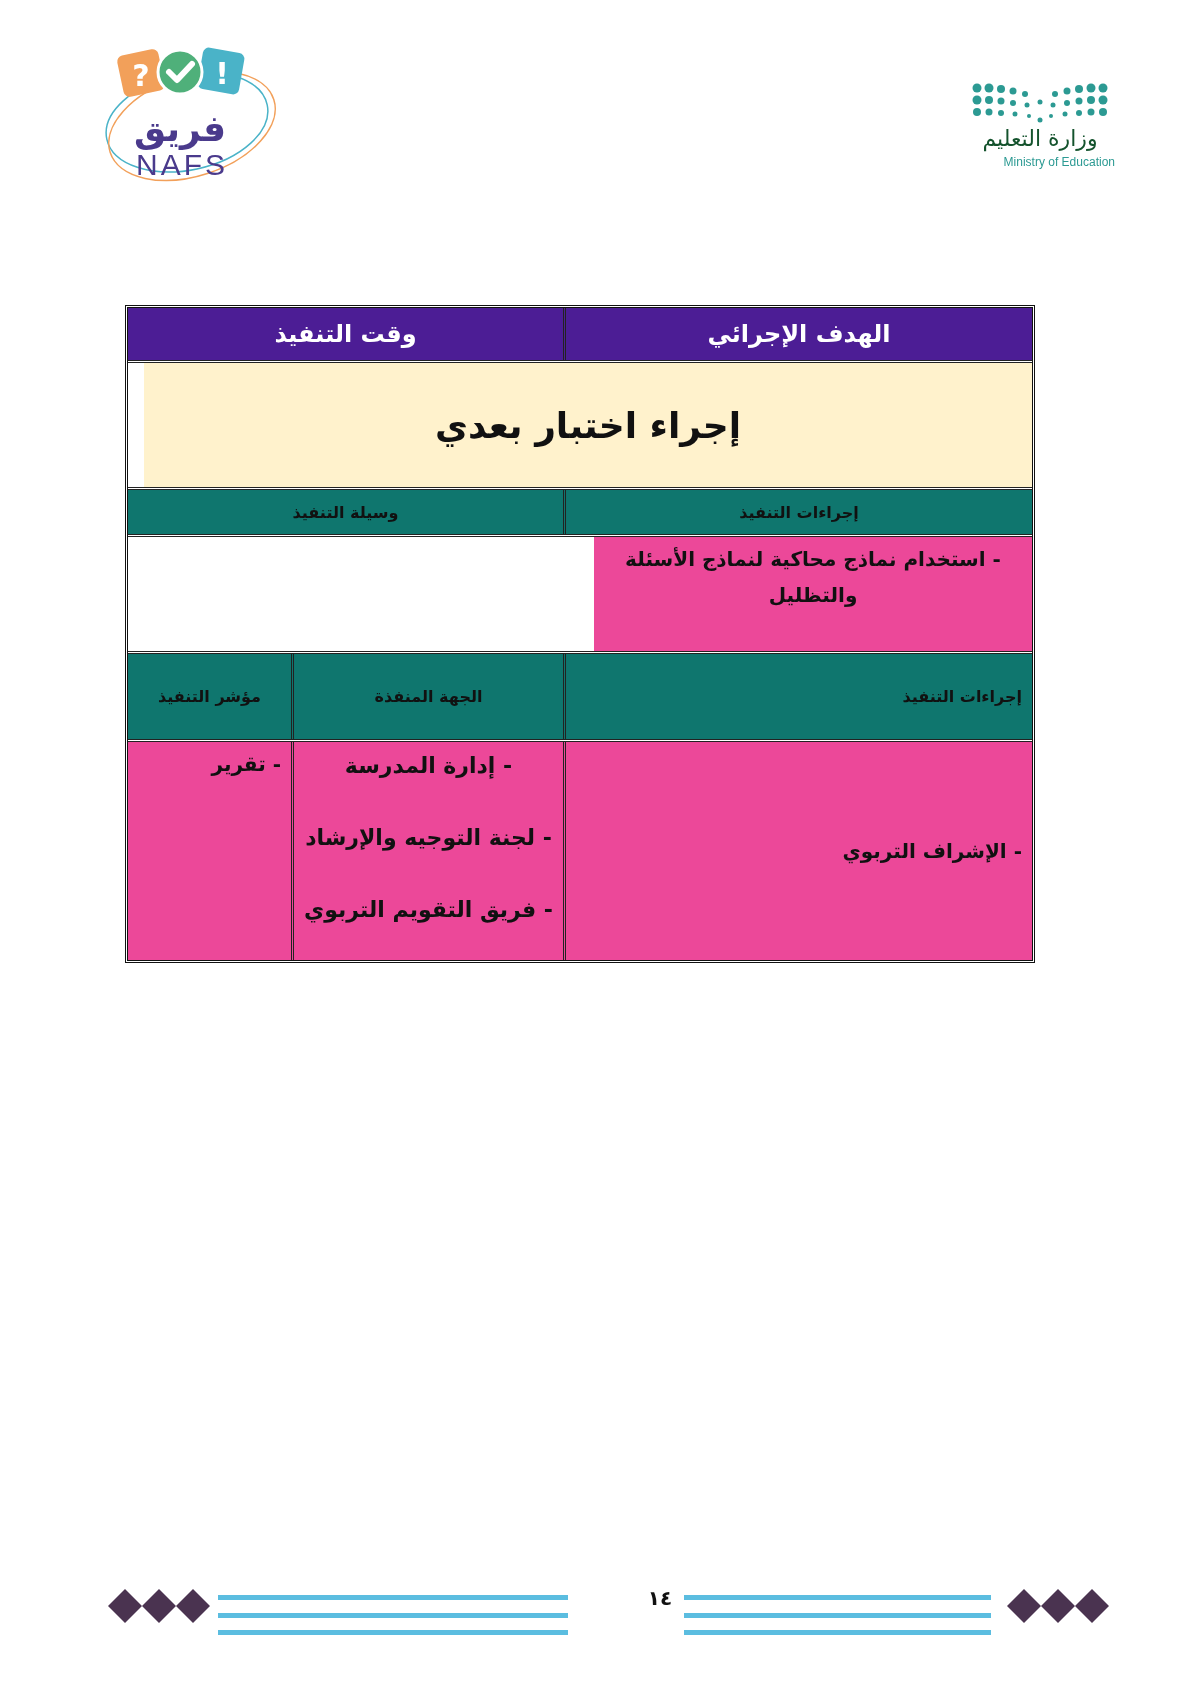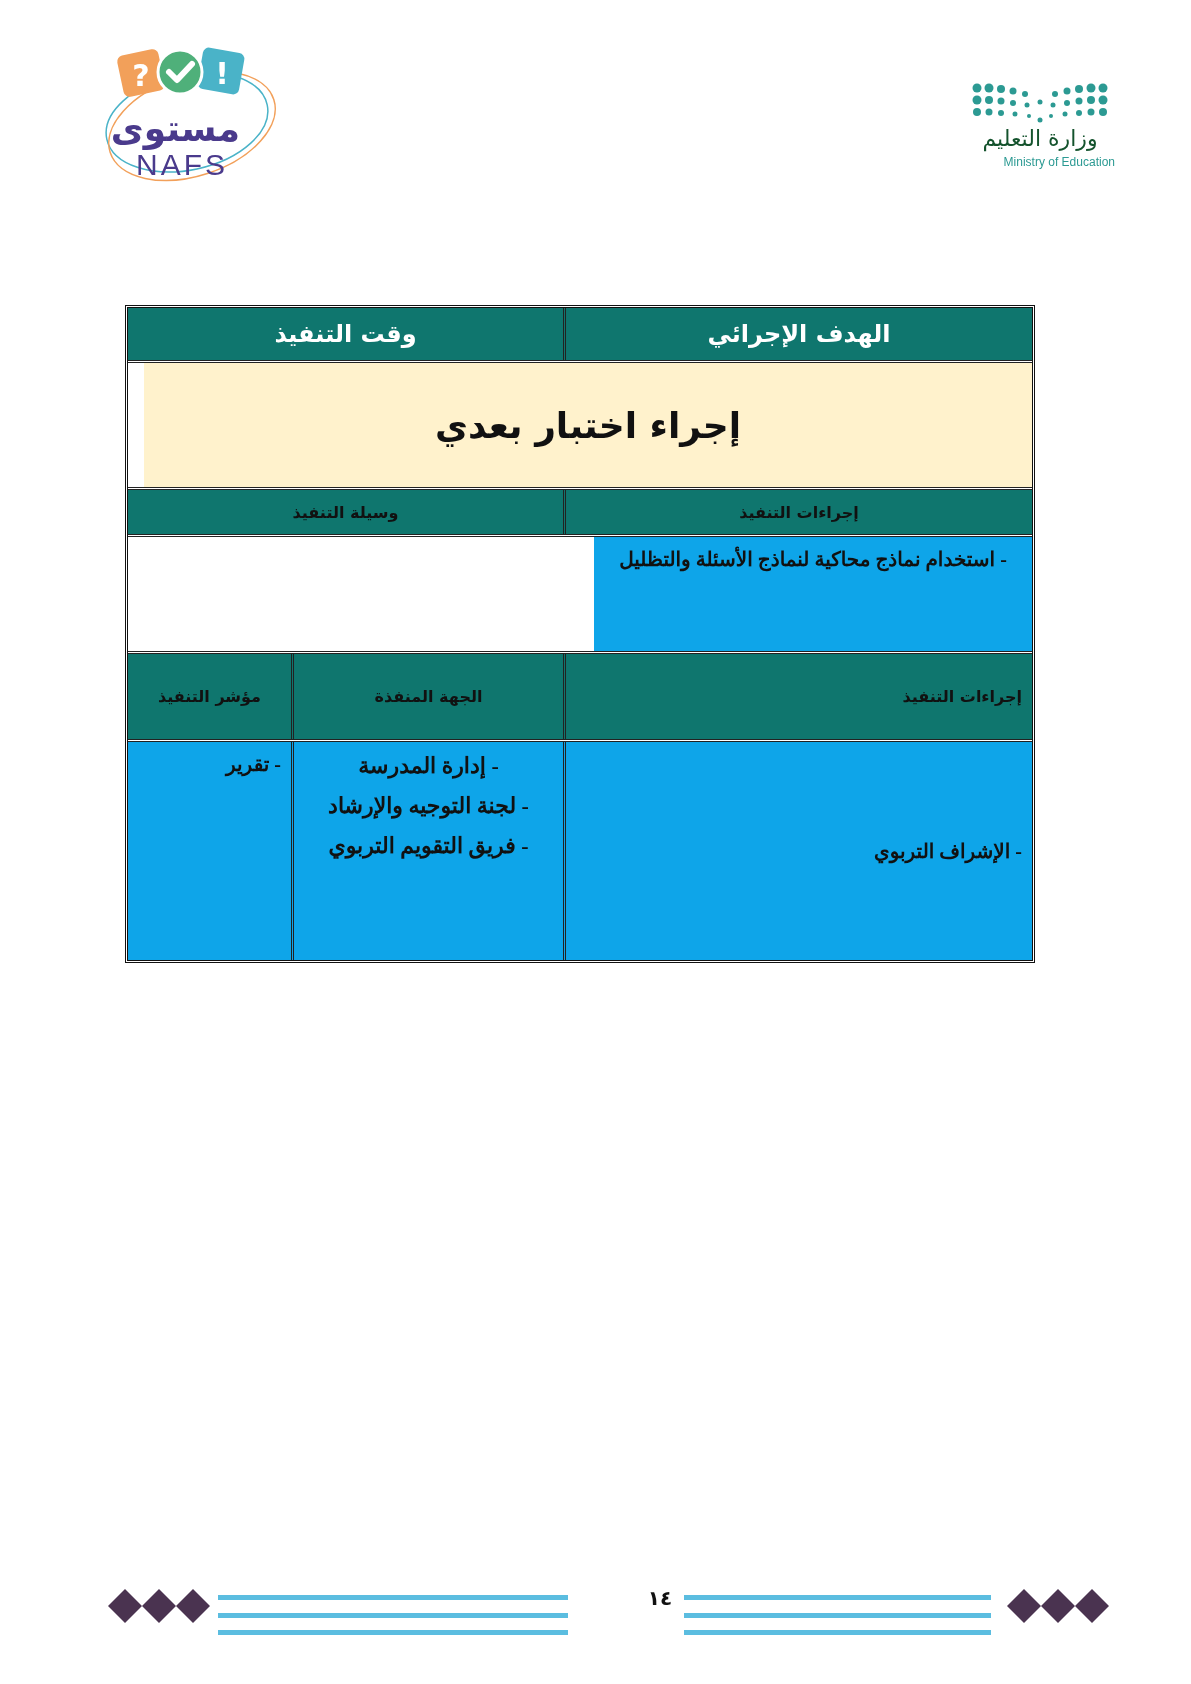--- a/index.html
+++ b/index.html
@@ -12,24 +12,24 @@
   .moe-en { position:absolute; left:0; top:75px; width:150px; text-align:right; font-size:12px; color:#2c9a93; font-family:"Liberation Sans", sans-serif; }
   .nafs-ar { position:absolute; left:28px; top:68px; width:120px; text-align:center; font-size:36px; font-weight:bold; color:#4a3a8c; direction:rtl; }
   .nafs-en { position:absolute; left:20px; top:108px; width:140px; text-align:center; font-size:30px; color:#4a3a8c; letter-spacing:3px; font-family:"Liberation Sans", sans-serif; }
 
   
   .plan-table { position:absolute; left:125px; top:305px; width:910px; border:3px double #111; box-sizing:border-box; direction:rtl; }
   .row { display:flex; border-bottom:3px double #222; box-sizing:border-box; }
   .row:last-child { border-bottom:none; }
   .cell { box-sizing:border-box; display:flex; align-items:center; justify-content:center; text-align:center; font-weight:bold; padding:4px 10px; }
   .cell + .cell { border-right:3px double #222; }
-  .purple { background:#0f766e; color:#ffffff; font-size:24px; }
+  .purple { background:#4c1d95; color:#ffffff; font-size:24px; }
   .gold { background:#0f766e; color:#111; font-size:16px; }
   .cream { background:#fff2cc; color:#111; font-size:36px; }
-  .white { background:#0ea5e9; color:#111; font-size:20px; line-height:36px;font-family:Liberation Serif, serif; }
+  .white { background:#ec4899; color:#111; font-size:20px; line-height:36px; }
   .just { text-align:justify; text-align-last:right; justify-content:flex-start; align-items:flex-start; }
   .list { flex-direction:column; justify-content:flex-start; }
 
   
   .footer { position:absolute; left:0; top:1580px; width:1191px; height:60px; }
   .diamonds { position:absolute; top:14px; display:flex; }
   .diamond { width:24px; height:24px; background:#4a3350; transform:rotate(45deg); margin:0 5px; }
   .stripes { position:absolute; top:15px; height:40px; display:flex; flex-direction:column; justify-content:space-between; }
   .stripe { height:5px; background:#5bbde0; }
   .page-num { position:absolute; left:640px; top:6px; width:40px; text-align:center; font-size:20px; font-weight:bold; color:#111; direction:rtl; }
@@ -41,21 +41,21 @@
   <svg width="190" height="145" viewBox="0 0 190 145">
     <ellipse cx="95" cy="82" rx="82" ry="48" fill="none" stroke="#4ab3c8" stroke-width="1.5" transform="rotate(-12 95 82)"></ellipse>
     <ellipse cx="100" cy="86" rx="86" ry="50" fill="none" stroke="#f2a05a" stroke-width="1.5" transform="rotate(-18 100 86)"></ellipse>
     <rect x="28" y="12" width="42" height="42" rx="6" fill="#f2a05a" transform="rotate(-12 49 33)"></rect>
     <text x="49" y="46" text-anchor="middle" font-size="30" font-weight="bold" fill="#fff" font-family="DejaVu Sans, sans-serif">?</text>
     <rect x="108" y="10" width="42" height="42" rx="6" fill="#4ab3c8" transform="rotate(10 129 31)"></rect>
     <text x="130" y="44" text-anchor="middle" font-size="30" font-weight="bold" fill="#fff" font-family="DejaVu Sans, sans-serif">!</text>
     <circle cx="88" cy="32" r="22" fill="#4fb07a" stroke="#fff" stroke-width="3"></circle>
     <path d="M77 32 L85 40 L100 24" fill="none" stroke="#fff" stroke-width="6" stroke-linecap="round" stroke-linejoin="round"></path>
   </svg>
-  <div class="nafs-ar">مستوى</div>
+  <div class="nafs-ar">فريق</div>
   <div class="nafs-en">NAFS</div>
 </div>
 
 <div class="moe-logo">
   <svg width="150" height="45" viewBox="0 0 150 45">
     <g fill="#2c9a93">
       <circle cx="12" cy="8" r="4.5"></circle>
         <circle cx="24" cy="8" r="4.5"></circle>
         <circle cx="36" cy="9" r="4"></circle>
         <circle cx="48" cy="11" r="3.5"></circle>
@@ -108,21 +108,21 @@
   <div class="row" style="height:117px;">
     <div class="cell white" style="width:438px; align-items:flex-start;">- استخدام نماذج محاكية لنماذج الأسئلة والتظليل</div>
   </div>
   <div class="row" style="height:88px;">
     <div class="cell gold" style="width:466px; justify-content:flex-start;">إجراءات التنفيذ</div>
     <div class="cell gold" style="width:272px;">الجهة المنفذة</div>
     <div class="cell gold" style="width:166px; line-height:40px;">مؤشر التنفيذ</div>
   </div>
   <div class="row" style="height:218px;">
     <div class="cell white" style="width:466px; justify-content:flex-start;">- الإشراف التربوي</div>
-    <div class="cell white list" style="width:272px; font-size:22px; line-height:40px;">
+    <div class="cell white list" style="width:272px; font-size:22px; line-height:40px;gap:32px;">
       <div>- إدارة المدرسة</div>
       <div>- لجنة التوجيه والإرشاد</div>
       <div>- فريق التقويم التربوي</div>
     </div>
     <div class="cell white" style="width:166px; align-items:flex-start; justify-content:flex-start;">- تقرير</div>
   </div>
 </div>
 
 <div class="footer">
   <div class="diamonds" style="left:108px;">

